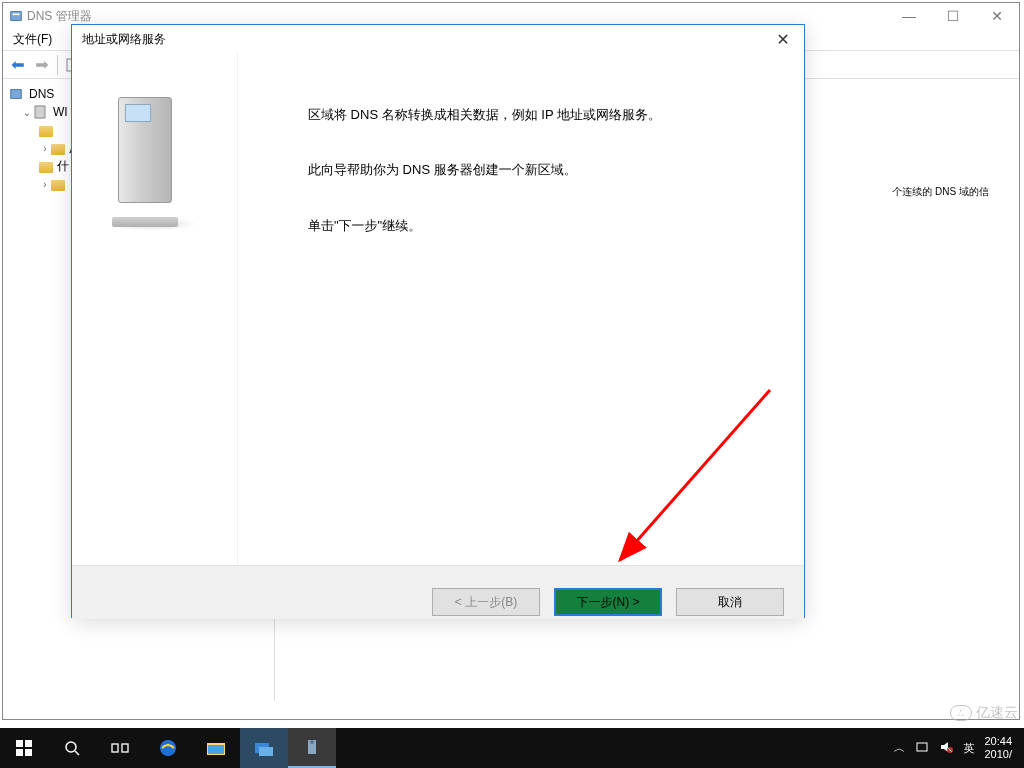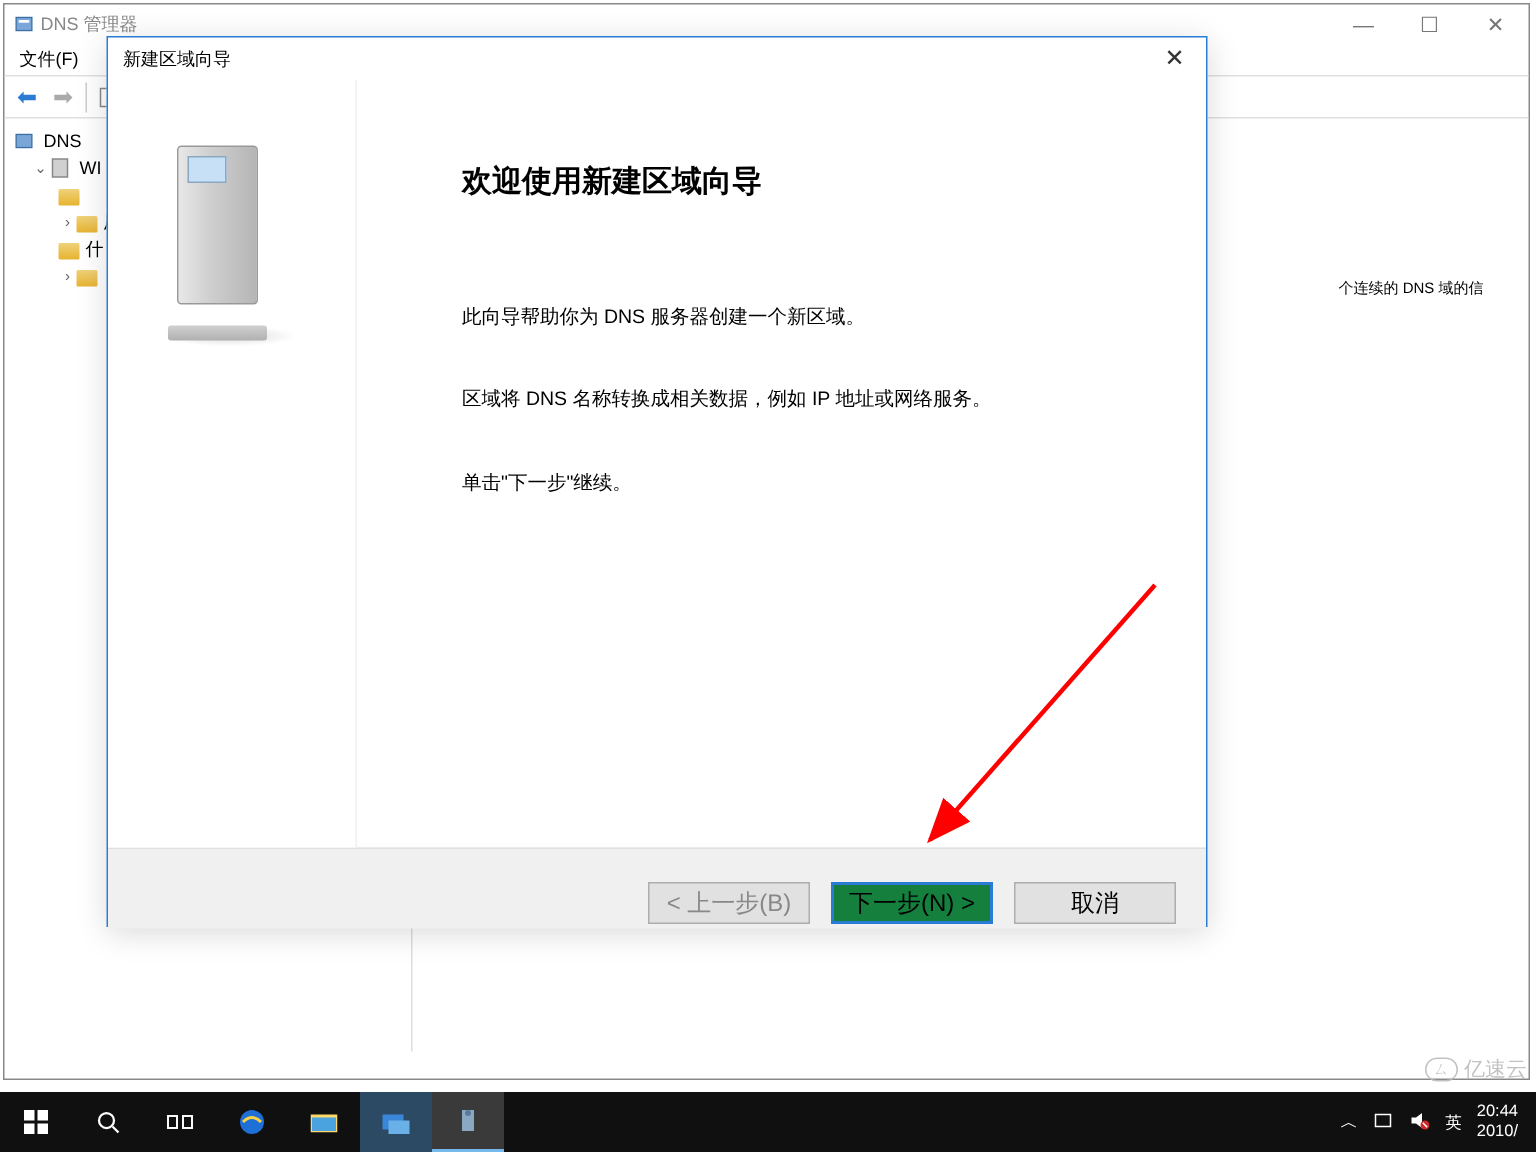--- a/index.html
+++ b/index.html
@@ -183,21 +183,21 @@
       align-items: center;
       justify-content: flex-end;
       gap: 14px;
       padding-right: 20px;
       background: #f0f0f0;
     }
     .wbtn {
       min-width: 108px; height: 28px;
       background: #e1e1e1;
       border: 1px solid #adadad;
-      font-size: 16px;
+      font-size: 12px;
       display: flex; align-items: center; justify-content: center;
       cursor: default;
       margin-top: 19px;
     }
     .wbtn.disabled { color: #888; }
     .wbtn.primary { border: 2px solid #2a7bd4; background: #15803d; }
     
     .red-arrow {
       position: absolute;
       z-index: 20;
@@ -315,35 +315,34 @@
     </div>
   </div>
 
   <div class="content-pane">
     <div class="content-text-partial">个连续的 DNS 域的信</div>
   </div>
 </div>
 
 <div class="wizard">
   <div class="wizard-titlebar">
-    <span>新建区域向导</span>
+    <span>地址或网络服务</span>
     <div class="wizard-close">✕</div>
   </div>
   <div class="wizard-body">
     <div class="wizard-side">
       <div class="server-graphic">
         <div class="server-shadow"></div>
         <div class="server-box"></div>
         <div class="server-foot"></div>
       </div>
     </div>
     <div class="wizard-content">
-      <div class="wizard-heading">欢迎使用新建区域向导</div>
+      <div class="wizard-p">区域将 DNS 名称转换成相关数据，例如 IP 地址或网络服务。</div>
       <div class="wizard-p">此向导帮助你为 DNS 服务器创建一个新区域。</div>
-      <div class="wizard-p">区域将 DNS 名称转换成相关数据，例如 IP 地址或网络服务。</div>
       <div class="wizard-p">单击"下一步"继续。</div>
     </div>
   </div>
   <div class="wizard-footer">
     <div class="wbtn disabled">&lt; 上一步(B)</div>
     <div class="wbtn primary">下一步(N) &gt;</div>
     <div class="wbtn">取消</div>
   </div>
 </div>
 

